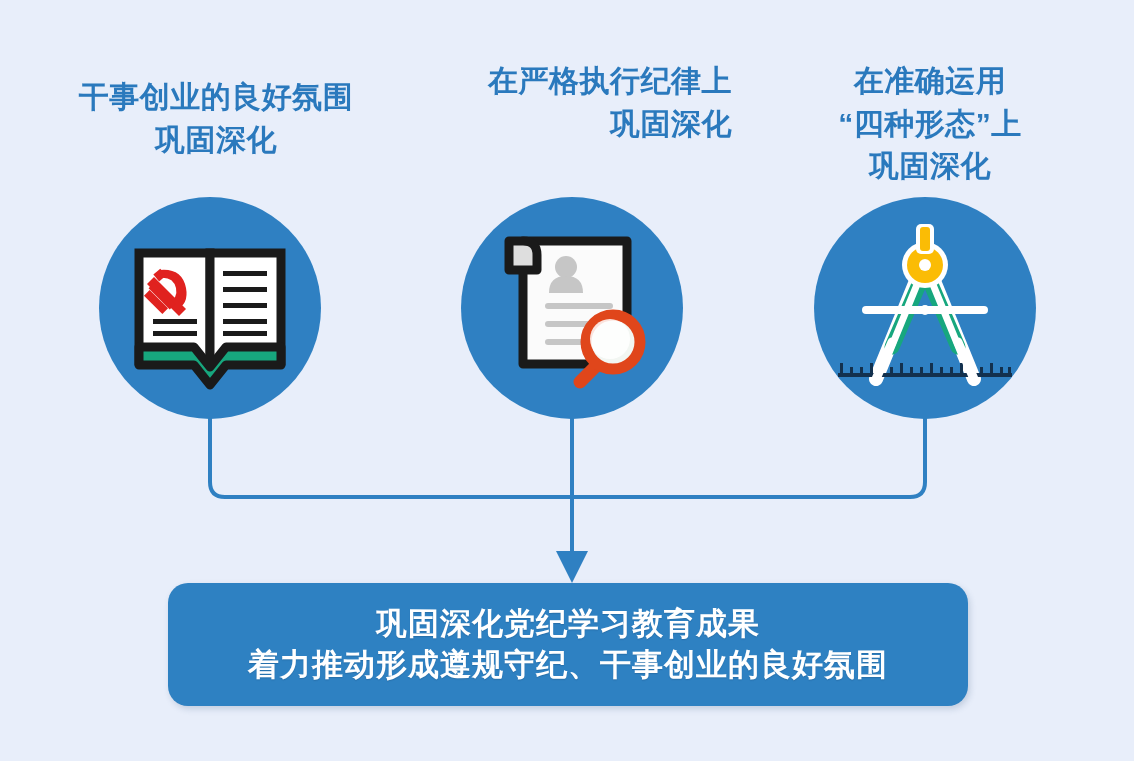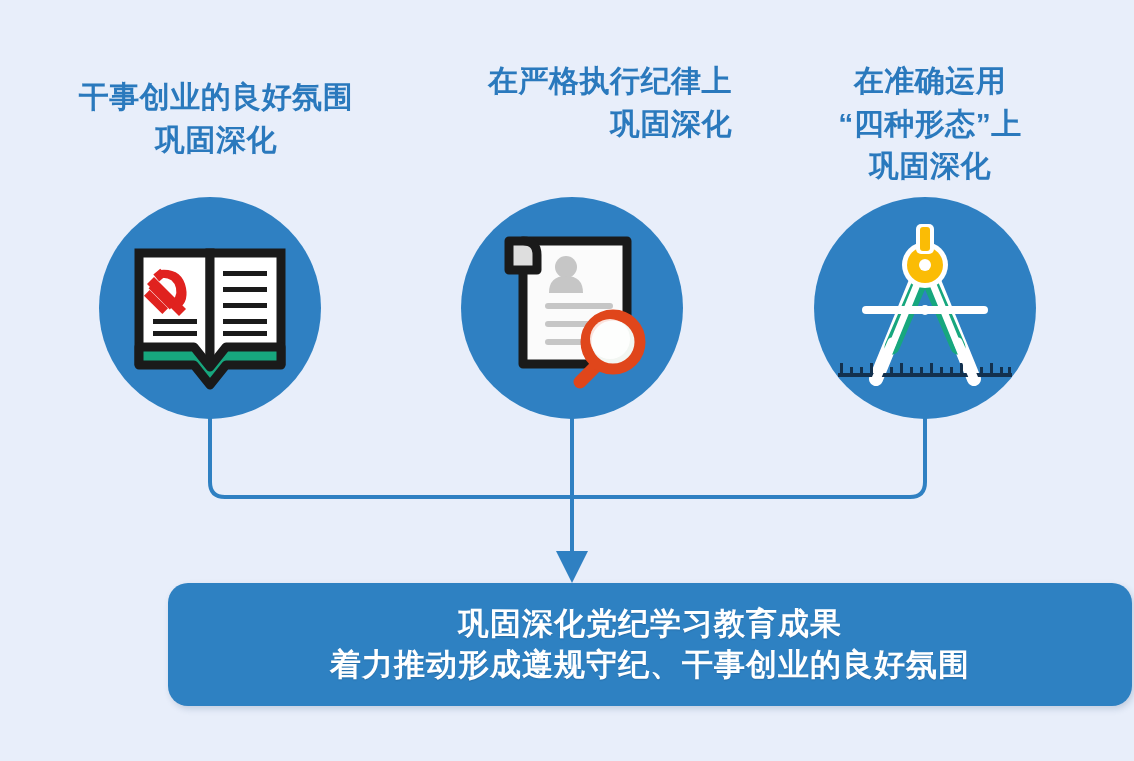--- a/index.html
+++ b/index.html
@@ -60,21 +60,21 @@
     left: 0; top: 0;
     width: 222px;
     height: 222px;
   }
 
   
   #result-banner {
     position: absolute;
     left: 168px;
     top: 583px;
-    width: 964px;
+    width: 800px;
     height: 123px;
     background: #2e81c2;
     border-radius: 20px;
     box-shadow: 2px 3px 6px rgba(60, 90, 130, 0.22);
     display: flex;
     align-items: center;
     justify-content: center;
   }
   #result-banner-text {
     color: #ffffff;

